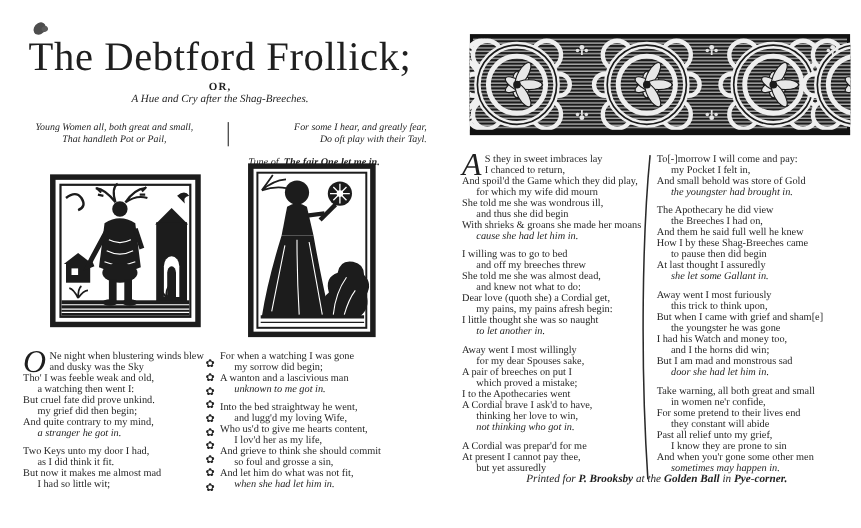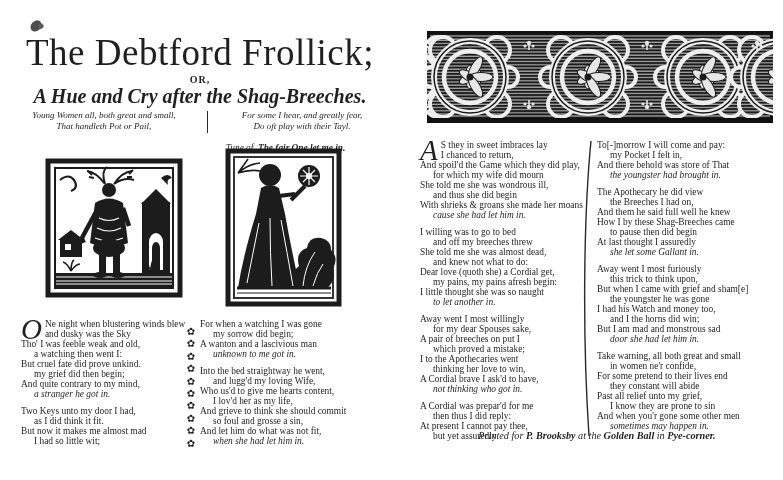--- a/index.html
+++ b/index.html
@@ -8,25 +8,25 @@
     background:#ffffff;color:#1f1f1f;
     font-family:"Liberation Serif","DejaVu Serif",serif;
   }
   .page{position:absolute;top:0;height:480px;}
   #left-page{left:0;width:400px;}
   #right-page{left:405px;width:378px;}
 
   .ctr{position:absolute;left:0;right:0;text-align:center;}
   .main-title{top:31px;font-size:37px;letter-spacing:.5px;white-space:nowrap;}
   .or-label{top:74px;font-size:10px;letter-spacing:1px;font-weight:bold;}
-  .subtitle{top:85px;font-style:italic;font-weight:bold;font-size:20px;white-space:nowrap;}
+  .subtitle{top:85px;font-style:italic;font-weight:normal;font-size:10px;white-space:nowrap;}
 
   .epigraph{position:absolute;top:110px;font-style:italic;font-size:9px;line-height:11px;text-align:center;}
   #epi-left{left:8px;width:192px;}
-  #epi-right{left:216px;width:172px;}
+  #epi-right{left:216px;width:172px;text-align:right;}
   .epi-divider{position:absolute;left:207px;top:111px;width:1px;height:22px;background:#2a2a2a;}
   .tune-line{position:absolute;left:198px;width:175px;top:143px;text-align:center;font-style:italic;font-size:9.3px;white-space:nowrap;}
   .tune-line b{font-weight:bold;}
 
   .woodcut{position:absolute;}
   #woodcut-man{left:45px;top:158px;width:138px;height:140px;}
   #woodcut-woman{left:225px;top:148px;width:117px;height:159px;}
 
   .vcol{position:absolute;font-size:9.4px;line-height:10px;}
   #l-col1{left:21px;top:319px;width:172px;}
@@ -263,36 +263,35 @@
         <div class="vline ind">my pains, my pains afresh begin:</div>
         <div class="vline">I little thought she was so naught</div>
         <div class="vline ind em">to let another in.</div>
       </div>
       <div class="stanza">
         <div class="vline">Away went I most willingly</div>
         <div class="vline ind">for my dear Spouses sake,</div>
         <div class="vline">A pair of breeches on put I</div>
         <div class="vline ind">which proved a mistake;</div>
         <div class="vline">I to the Apothecaries went</div>
+        <div class="vline">A Cordial brave I ask'd to have,</div>
         <div class="vline ind">thinking her love to win,</div>
-        <div class="vline">A Cordial brave I ask'd to have,</div>
         <div class="vline ind em">not thinking who got in.</div>
       </div>
       <div class="stanza">
         <div class="vline">A Cordial was prepar'd for me</div>
-        <div class="vline ind">then thus I did reply:</div>
         <div class="vline">At present I cannot pay thee,</div>
         <div class="vline ind">but yet assuredly</div>
       </div>
     </div>
   <div class="vcol" id="r-col2">
       <div class="stanza">
         <div class="vline">To[-]morrow I will come and pay:</div>
         <div class="vline ind">my Pocket I felt in,</div>
-        <div class="vline">And there behold was store of That</div>
+        <div class="vline">And small behold was store of Gold</div>
         <div class="vline ind em">the youngster had brought in.</div>
       </div>
       <div class="stanza">
         <div class="vline">The Apothecary he did view</div>
         <div class="vline ind">the Breeches I had on,</div>
         <div class="vline">And them he said full well he knew</div>
         <div class="vline">How I by these Shag-Breeches came</div>
         <div class="vline ind">to pause then did begin</div>
         <div class="vline">At last thought I assuredly</div>
         <div class="vline ind em">she let some Gallant in.</div>

